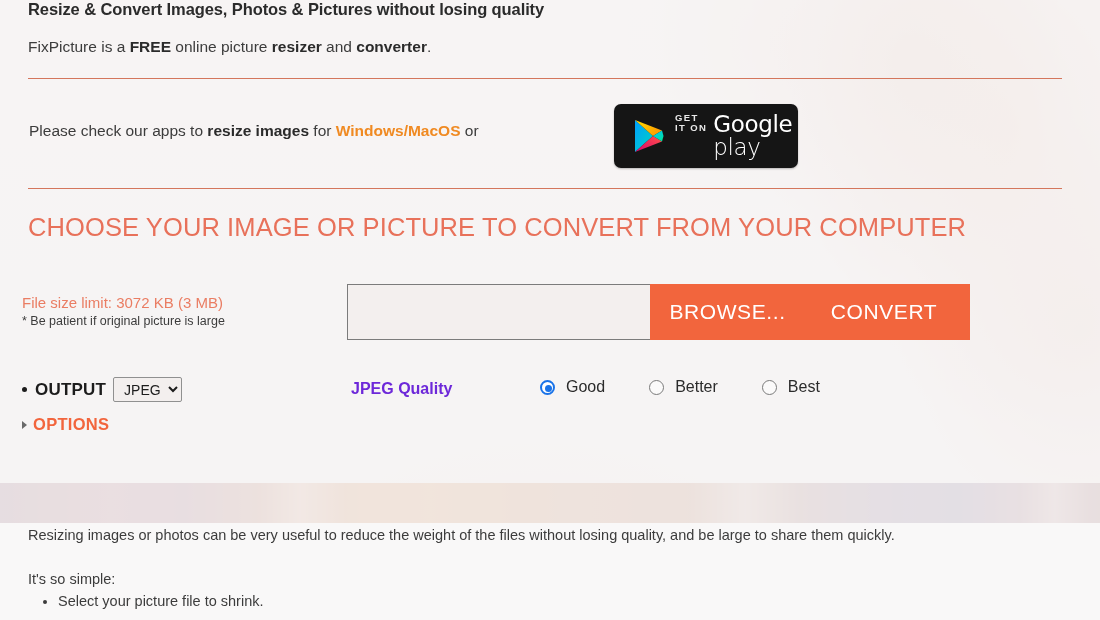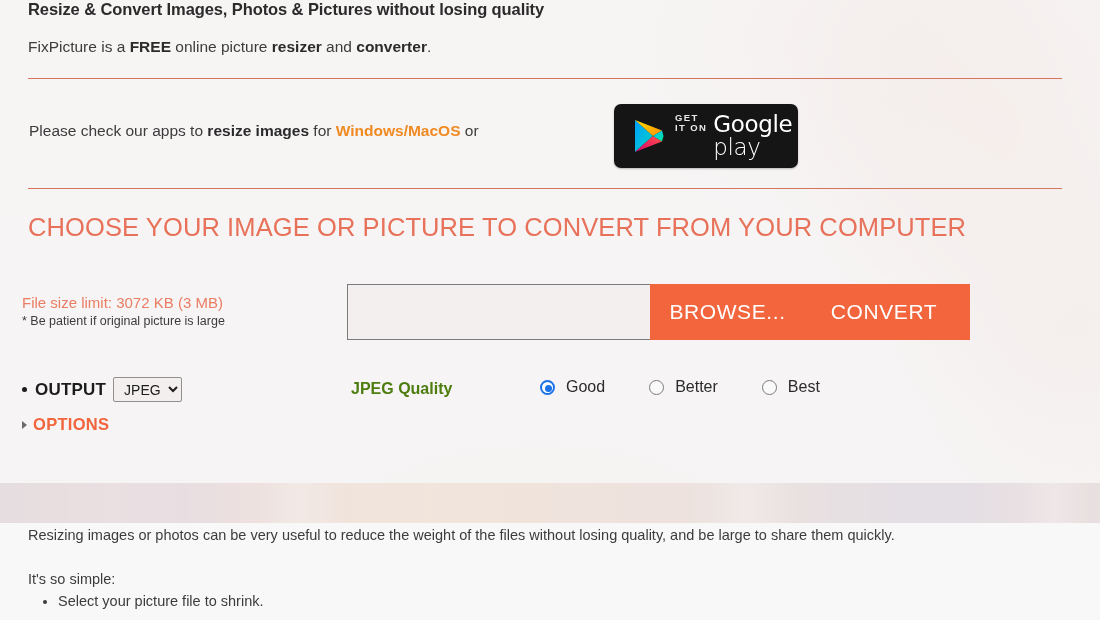--- a/index.html
+++ b/index.html
@@ -235,21 +235,21 @@
     padding: 2px 4px 2px 6px;
     height: 25px;
     cursor: pointer;
   }
 
   .quality-label {
     position: absolute;
     left: 351px; top: 380px;
     font-size: 16px;
     font-weight: bold;
-    color: #4d7c0f;
+    color: #6d28d9;
     white-space: nowrap;
   }
 
   .radio-group {
     position: absolute;
     left: 540px; top: 378px;
     display: flex;
     align-items: center;
   }
   .radio-item {

